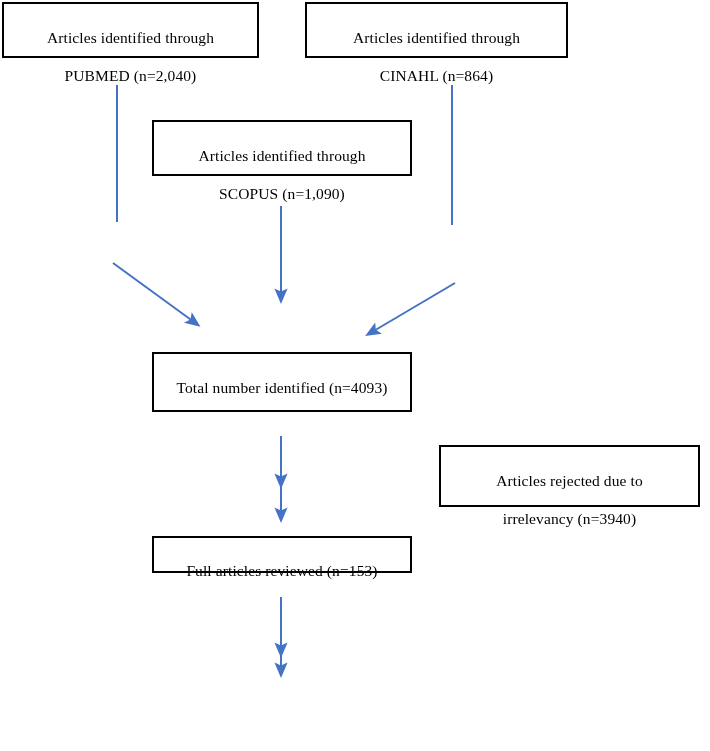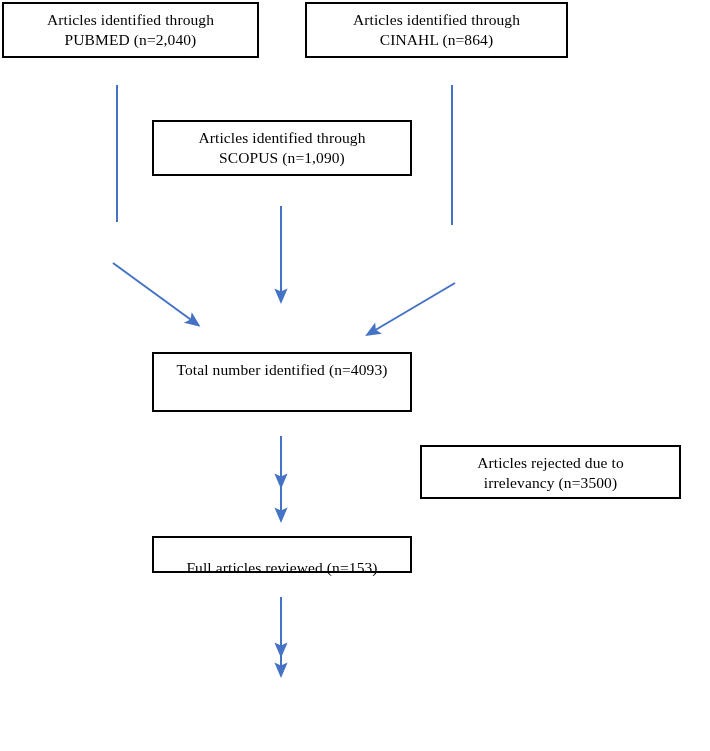--- a/index.html
+++ b/index.html
@@ -31,20 +31,21 @@
   }
   .flow-box.center-v {
     display: flex;
     flex-direction: column;
     justify-content: flex-start;
     align-items: center;
   }
   .box-text {
     display: block;
     width: 100%;
+    margin-top: 18px;
   }
   svg.connectors {
     position: absolute;
     left: 0;
     top: 0;
     width: 710px;
     height: 751px;
     overflow: visible;
     pointer-events: none;
   }
@@ -85,24 +86,24 @@
 
   <div class="flow-box center-v" style="left:152px;top:120px;width:260px;height:56px;">
     <span class="box-text">Articles identified through</span>
     <span class="box-text">SCOPUS (n=1,090)</span>
   </div>
 
   <div class="flow-box center-v" style="left:152px;top:352px;width:260px;height:60px;align-items:center;">
     <span class="box-text">Total number identified (n=4093)</span>
   </div>
 
-  <div class="flow-box center-v" style="left:420px;top:445px;width:261px;height:54px;">
+  <div class="flow-box center-v" style="left:439px;top:445px;width:261px;height:62px;">
     <span class="box-text">Articles rejected due to</span>
-    <span class="box-text">irrelevancy (n=3500)</span>
+    <span class="box-text">irrelevancy (n=3940)</span>
   </div>
 
-  <div class="flow-box center-v" style="left:152px;top:536px;width:260px;height:37px;padding-top:20px;">
+  <div class="flow-box center-v" style="left:152px;top:536px;width:260px;height:37px;padding-top:5px;">
     <span class="box-text">Full articles reviewed (n=153)</span>
   </div>
 
 
 
 </div>
 
 </body></html>

